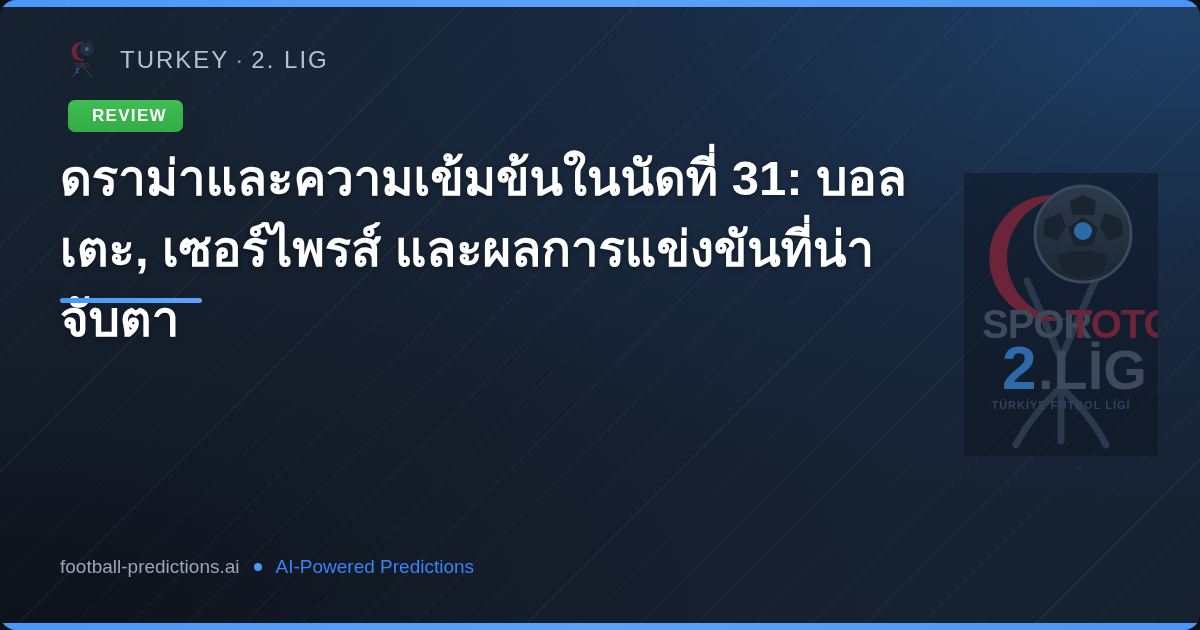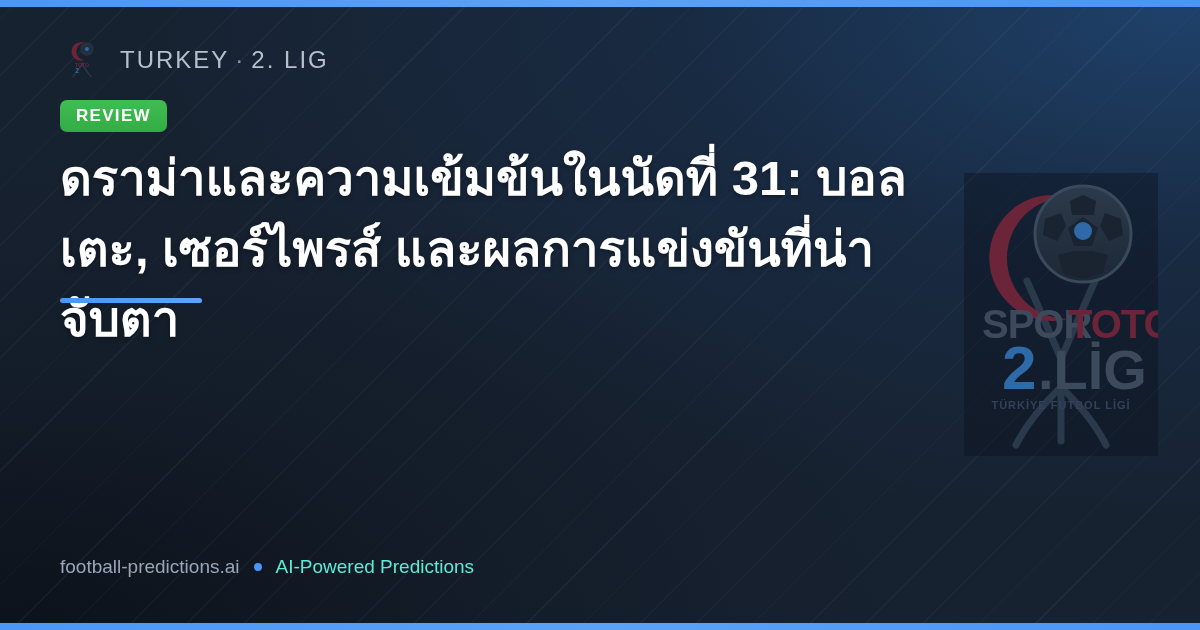--- a/index.html
+++ b/index.html
@@ -12,20 +12,21 @@
     font-family: "Liberation Sans", "DejaVu Sans", sans-serif;
   }
 
   .card {
     position: relative;
     width: 1200px;
     height: 630px;
     overflow: hidden;
     background: #141c28;
     box-sizing: border-box;
+    border-radius: 16px;
   }
   .bg-grad-1 {
     position: absolute;
     inset: 0;
     background: linear-gradient(125deg, #161d29 0%, #172030 38%, #17273a 62%, #1a3busy 100%);
     background-color: #172231;
   }
   .bg-grad-2 {
     position: absolute;
     inset: 0;
@@ -100,29 +101,29 @@
     font-weight: 400;
     white-space: nowrap;
   }
   .league-sep {
     color: #8d98a8;
     padding: 0 6px;
   }
 
   .badge {
     position: absolute;
-    left: 0;
+    left: 8px;
     top: 100px;
     display: inline-block;
     background: linear-gradient(180deg, #3fbd52 0%, #33ad45 100%);
     color: #ffffff;
     font-size: 17px;
     font-weight: bold;
     letter-spacing: 1.3px;
-    padding: 7px 16px 8px 16px;
+    padding: 7px 16px 8px 24px;
     border-radius: 7px;
     line-height: 1;
   }
 
   .title {
     position: absolute;
     left: 0;
     top: 143px;
     width: 860px;
     color: #ffffff;
@@ -155,21 +156,21 @@
     white-space: nowrap;
   }
   .footer-dot {
     width: 8px;
     height: 8px;
     border-radius: 50%;
     background: #4a97f7;
     flex: 0 0 auto;
   }
   .footer-site { color: #9aa6b6; }
-  .footer-tag  { color: #5eead4; }
+  .footer-tag  { color: #3b82f6; }
 
   
   .logo-panel {
     position: absolute;
     left: 964px;
     top: 173px;
     width: 194px;
     height: 283px;
     background: rgba(9,15,24,0.40);
     display: flex;

